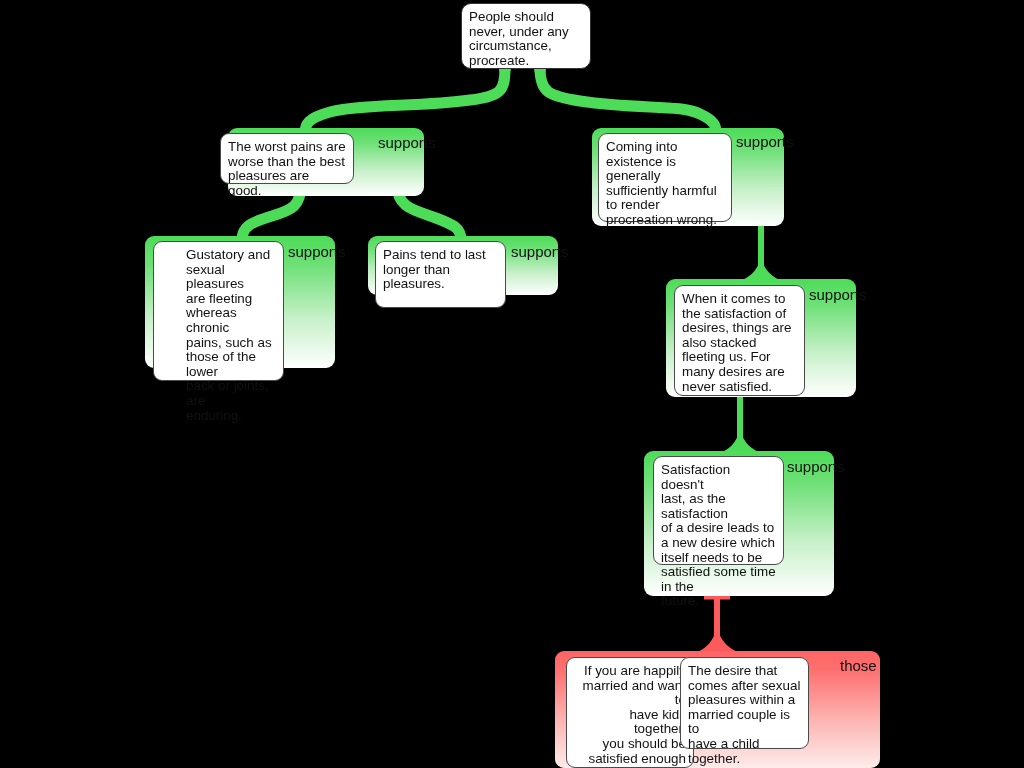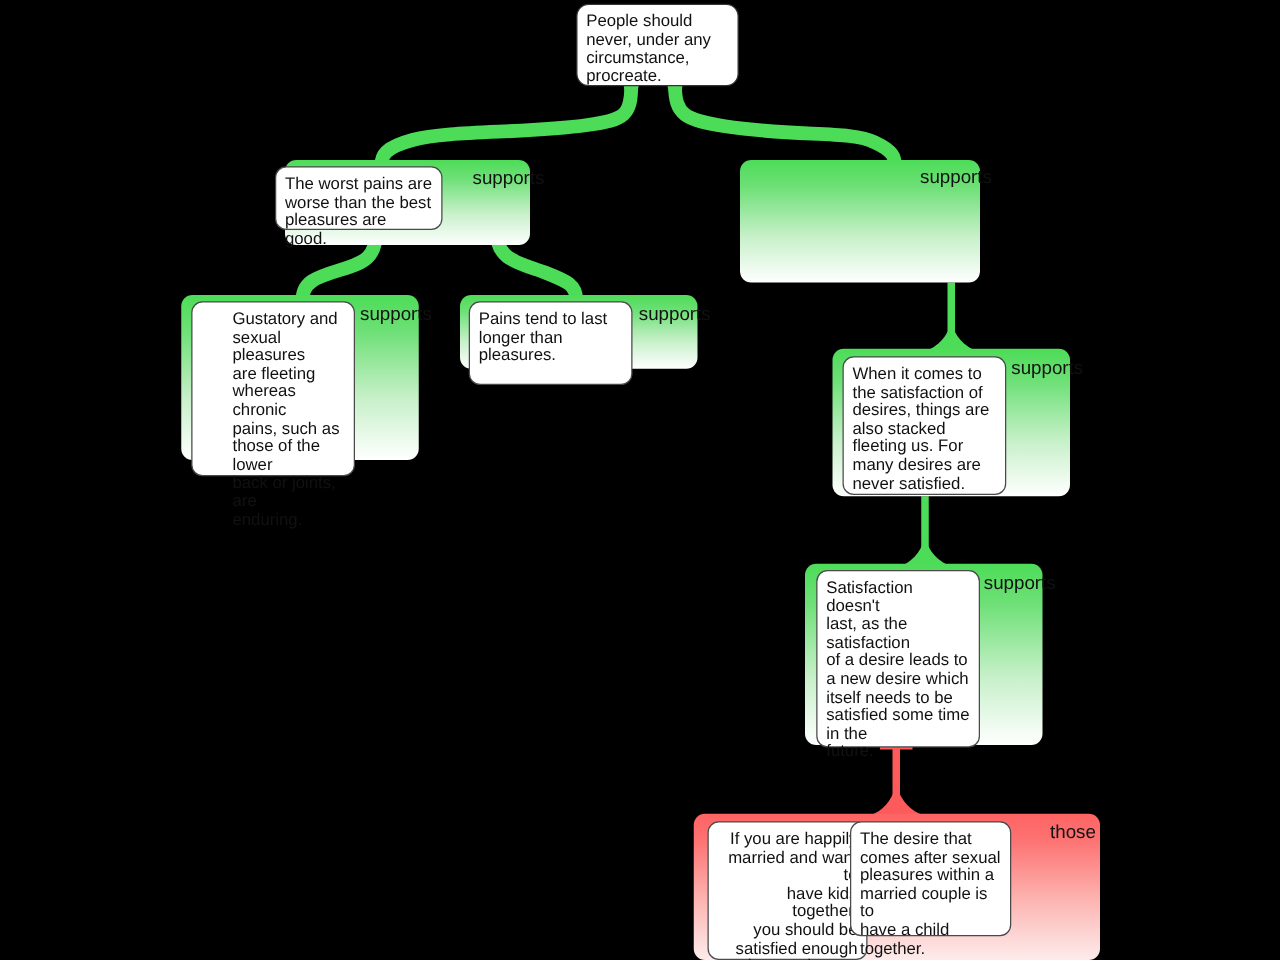--- a/index.html
+++ b/index.html
@@ -117,20 +117,26 @@
 
   <div class="claim root" style="left:442px;top:3px;width:130px;height:66px;">People should
 never, under any
 circumstance,
 procreate.</div>
 
   <div class="claim" style="left:220px;top:133px;width:134px;height:51px;">The worst pains are
 worse than the best
 pleasures are good.</div>
 
+  <div class="claim" style="left:598px;top:133px;width:134px;height:89px;">Coming into
+existence is
+generally
+sufficiently harmful
+to render
+procreation wrong.</div>
 
   <div class="claim" style="left:153px;top:241px;width:131px;height:140px;padding-left:32px;">Gustatory and
 sexual pleasures
 are fleeting
 whereas chronic
 pains, such as
 those of the lower
 back or joints, are
 enduring.</div>
 
@@ -139,21 +145,21 @@
 pleasures.</div>
 
   <div class="claim" style="left:674px;top:285px;width:131px;height:111px;">When it comes to
 the satisfaction of
 desires, things are
 also stacked
 fleeting us. For
 many desires are
 never satisfied.</div>
 
-  <div class="claim" style="left:653px;top:456px;width:131px;height:142px;">Satisfaction doesn't
+  <div class="claim" style="left:653px;top:456px;width:131px;height:109px;">Satisfaction doesn't
 last, as the
 satisfaction
 of a desire leads to
 a new desire which
 itself needs to be
 satisfied some time
 in the
 future.</div>
 
   <div class="claim" style="left:566px;top:657px;width:128px;height:111px;text-align:right;">If you are happily

